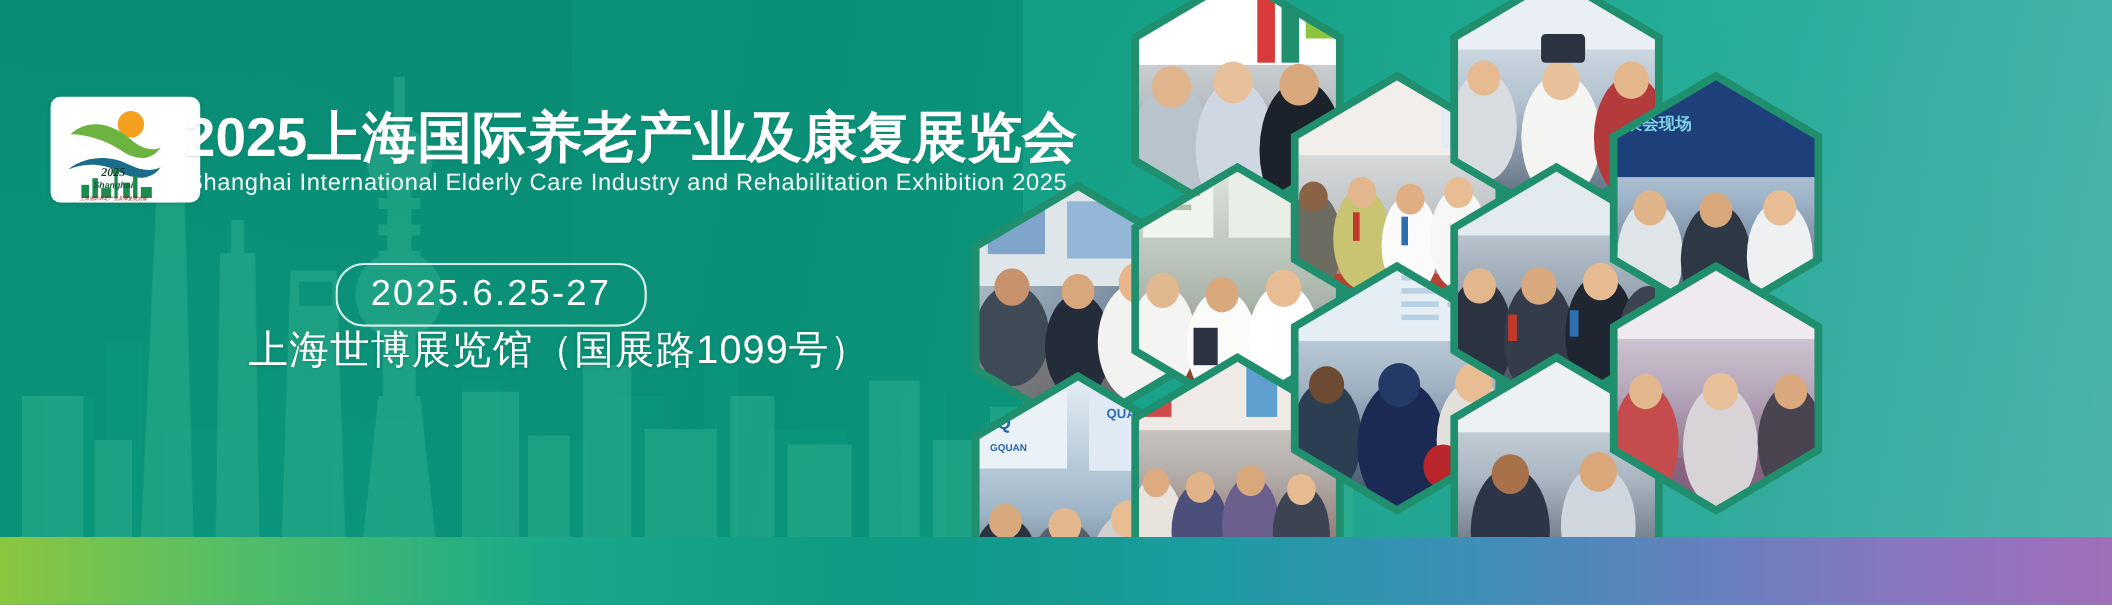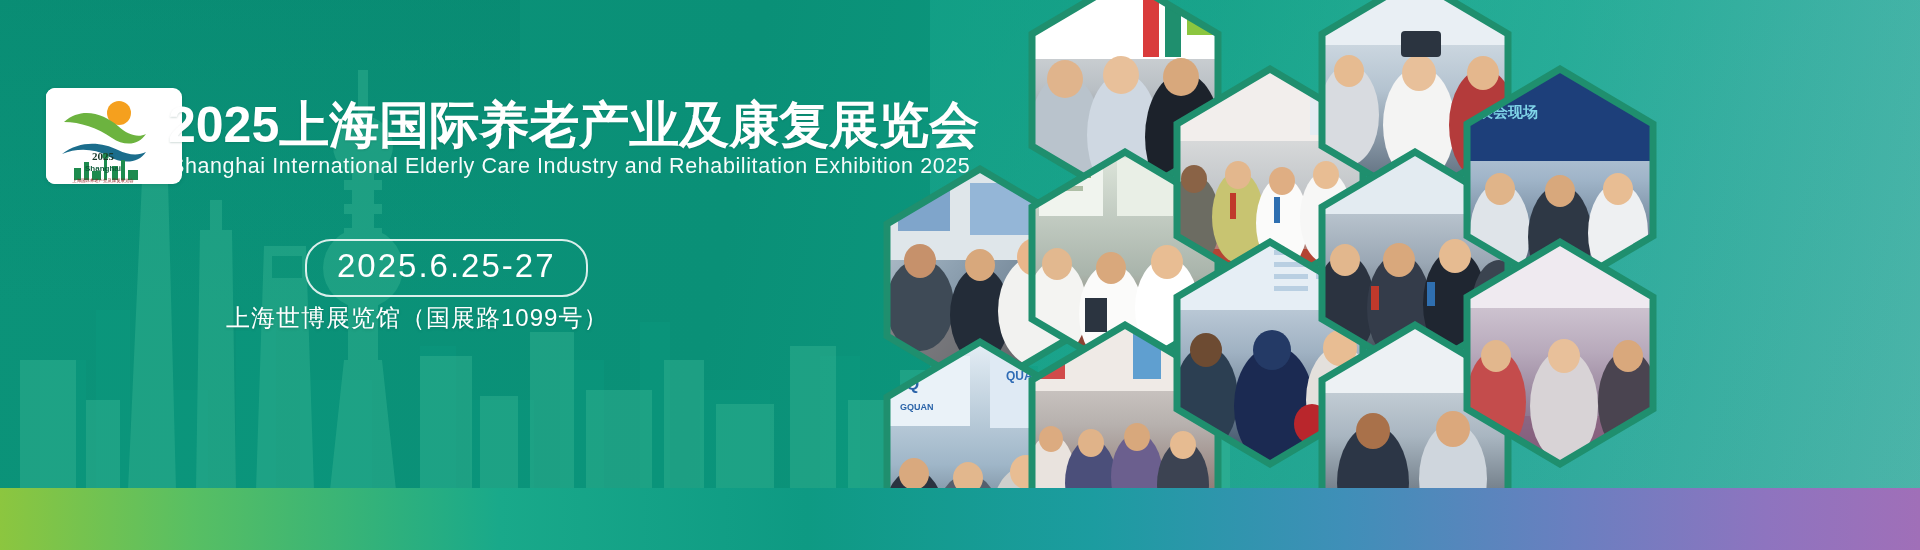--- a/index.html
+++ b/index.html
@@ -22,37 +22,37 @@
   .skyline{position:absolute;left:0;bottom:60px;width:1250px;height:430px;opacity:.55;}
   .skyline2{position:absolute;left:0;bottom:60px;width:1250px;height:430px;opacity:.30;}
 
   
   .bottombar{position:absolute;left:0;bottom:0;width:1920px;height:62px;
     background:linear-gradient(90deg,#8cc63f 0%,#58bf63 10%,#19a98a 26%,#0e9a83 42%,#1c9ca0 57%,#3f8fb8 70%,#6a7fc0 82%,#8e74bf 92%,#a06fb8 100%);}
 
   
   .logo-wrap{position:absolute;left:46px;top:88px;width:136px;height:96px;
     background:#ffffff;border-radius:9px;box-shadow:0 1px 4px rgba(0,0,0,.10);
-    overflow:hidden;}
+    overflow:hidden;font-style:italic;}
   .logo-svg{display:block;width:114px;height:96px;}
 
   
   .title{position:absolute;left:168px;top:97px;width:760px;
     font-size:50px;line-height:56px;font-weight:700;color:#ffffff;letter-spacing:0px;
     white-space:nowrap;text-shadow:0 1px 2px rgba(0,60,48,.18);}
   .subtitle{position:absolute;left:170px;top:153px;width:780px;
     font-size:21.5px;line-height:26px;font-weight:400;color:#ffffff;letter-spacing:.6px;
     white-space:nowrap;opacity:.97;}
 
   .datepill{position:absolute;left:305px;top:239px;
     padding:6px 30px 10px;border:2px solid rgba(255,255,255,.85);border-radius:26px;
     font-size:33px;line-height:38px;color:#ffffff;letter-spacing:2px;white-space:nowrap;}
 
   .venue{position:absolute;left:226px;top:296px;
-    font-size:24px;line-height:44px;color:#ffffff;letter-spacing:1px;white-space:nowrap;
+    font-size:36px;line-height:44px;color:#ffffff;letter-spacing:1px;white-space:nowrap;
     text-shadow:0 1px 3px rgba(0,60,48,.22);text-align:right;}
 
   
   .hexes{position:absolute;left:870px;top:-40px;width:1060px;height:610px;}
   .hex{position:absolute;}
   .hex svg{display:block;}
 </style>
 </head>
 <body>
 

